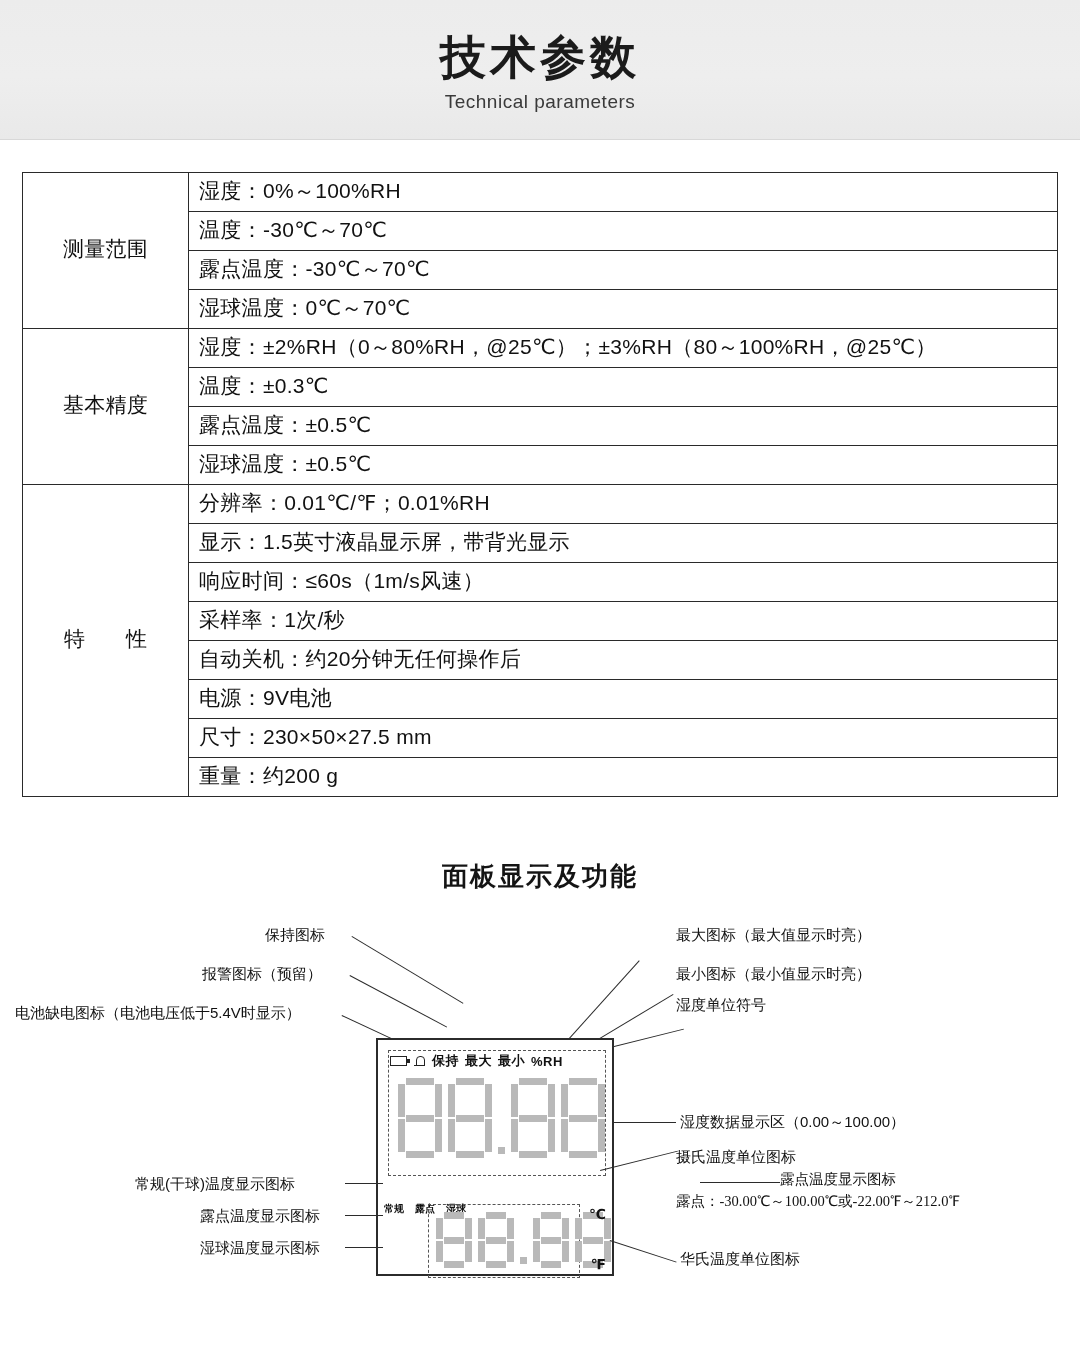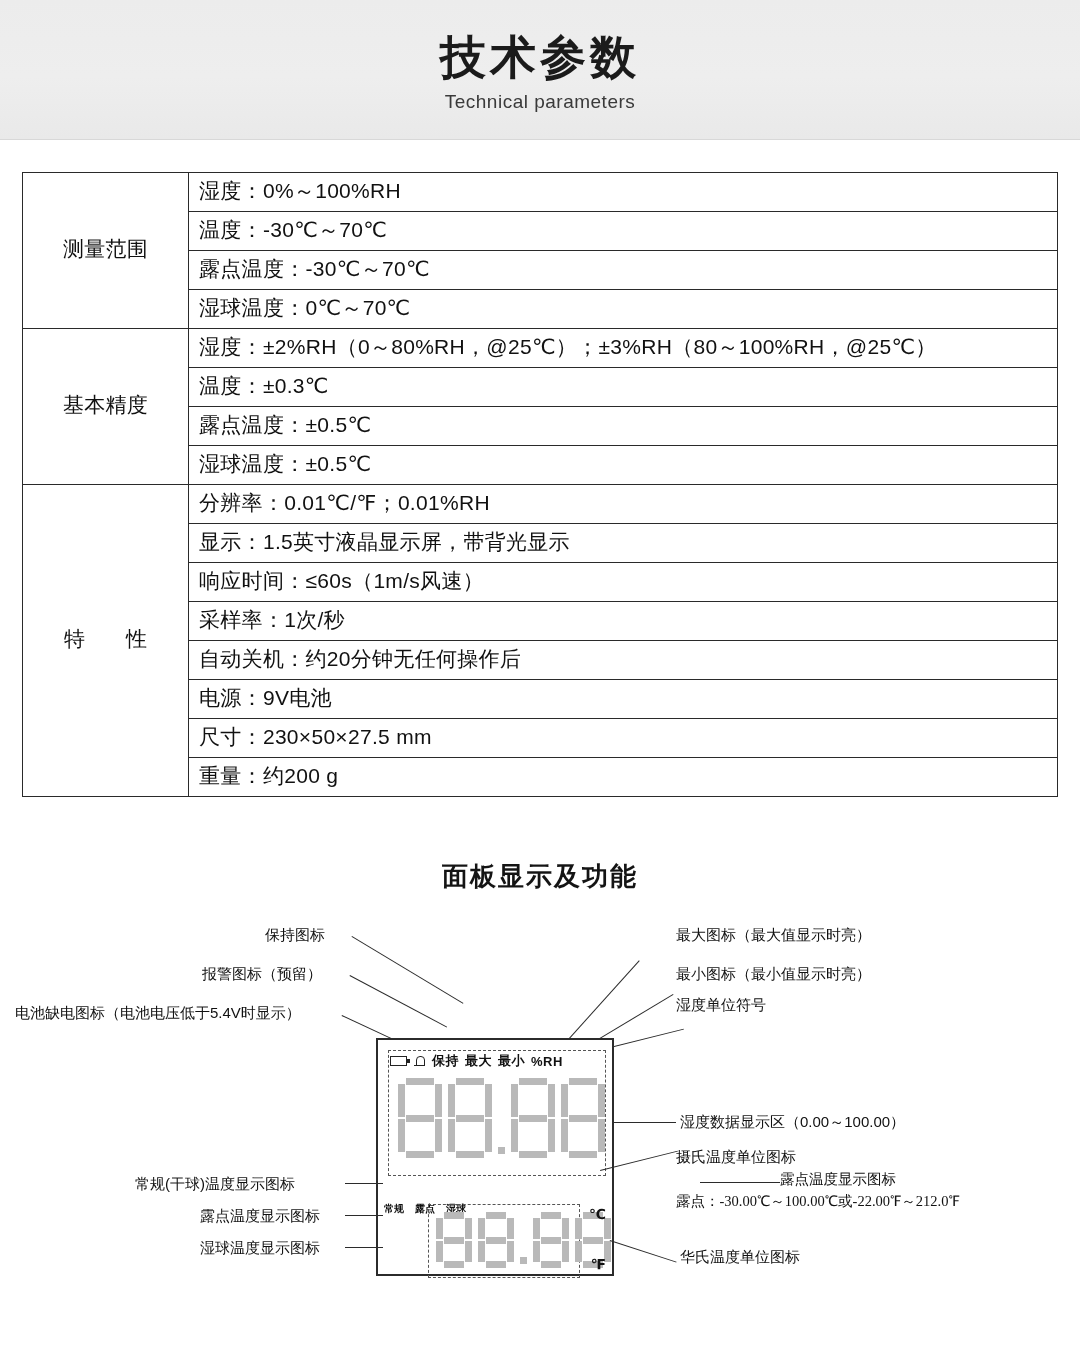--- a/index.html
+++ b/index.html
@@ -435,21 +435,21 @@
     </div>
   </div>
 
   <div class="line" style="left:614px; top:202px; width:62px;"></div>
   <div class="lbl" style="left:680px; top:193px;">湿度数据显示区（0.00～100.00）</div>
 
   <div class="line" style="left:600px; top:250px; width:80px; transform:rotate(-14deg);"></div>
   <div class="lbl" style="left:676px; top:228px;">摄氏温度单位图标</div>
 
   <div class="line" style="left:610px; top:320px; width:70px; transform:rotate(18deg);"></div>
-  <div class="lbl" style="left:680px; top:330px;font-family:Liberation Mono, monospace;">华氏温度单位图标</div>
+  <div class="lbl" style="left:680px; top:330px;">华氏温度单位图标</div>
 
   <div class="lbl" style="left:780px; top:250px; font-size:14.5px;">露点温度显示图标</div>
   <div class="line" style="left:700px; top:262px; width:80px;"></div>
 
   <div class="desc-block" style="left:676px; top:270px;">
     <div>露点：-30.00℃～100.00℃或-22.00℉～212.0℉</div>
   </div>
 
   <div class="lbl" style="left:135px; top:255px;">常规(干球)温度显示图标</div>
   <div class="line" style="left:345px; top:263px; width:38px;"></div>

